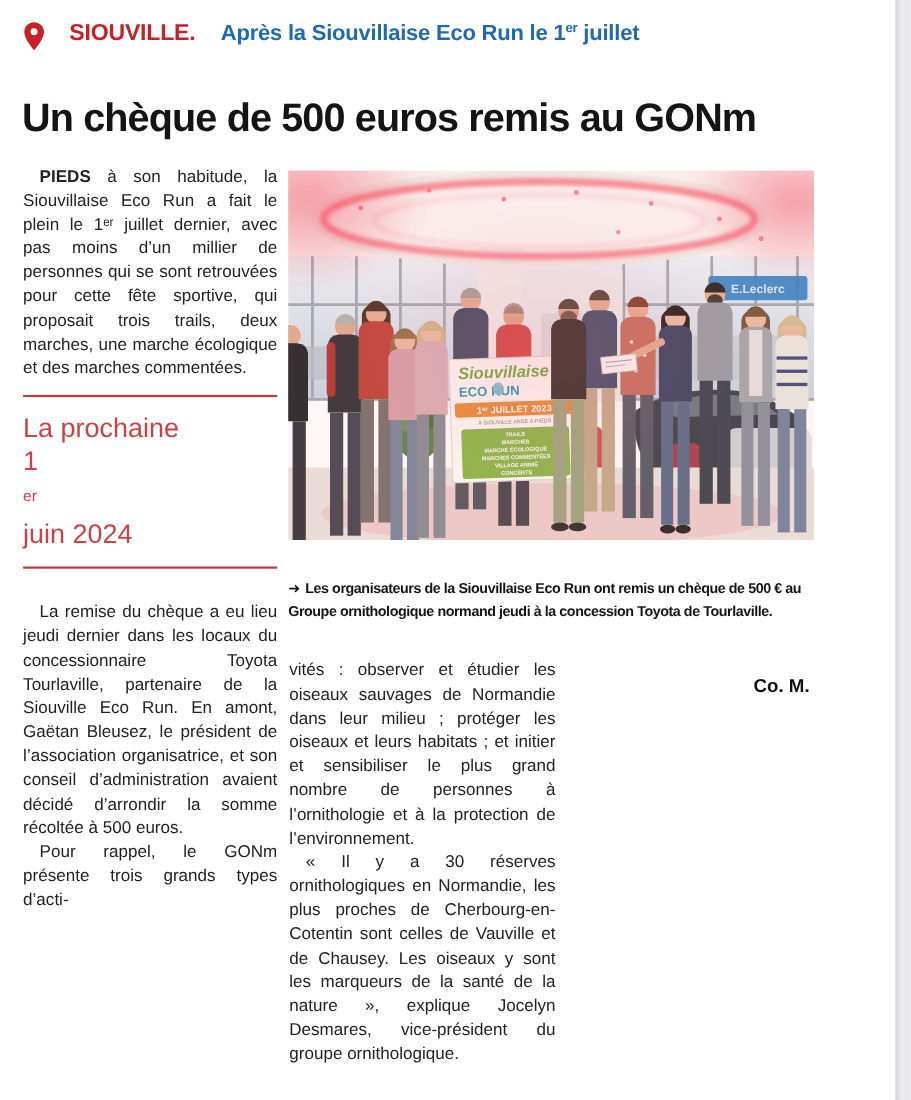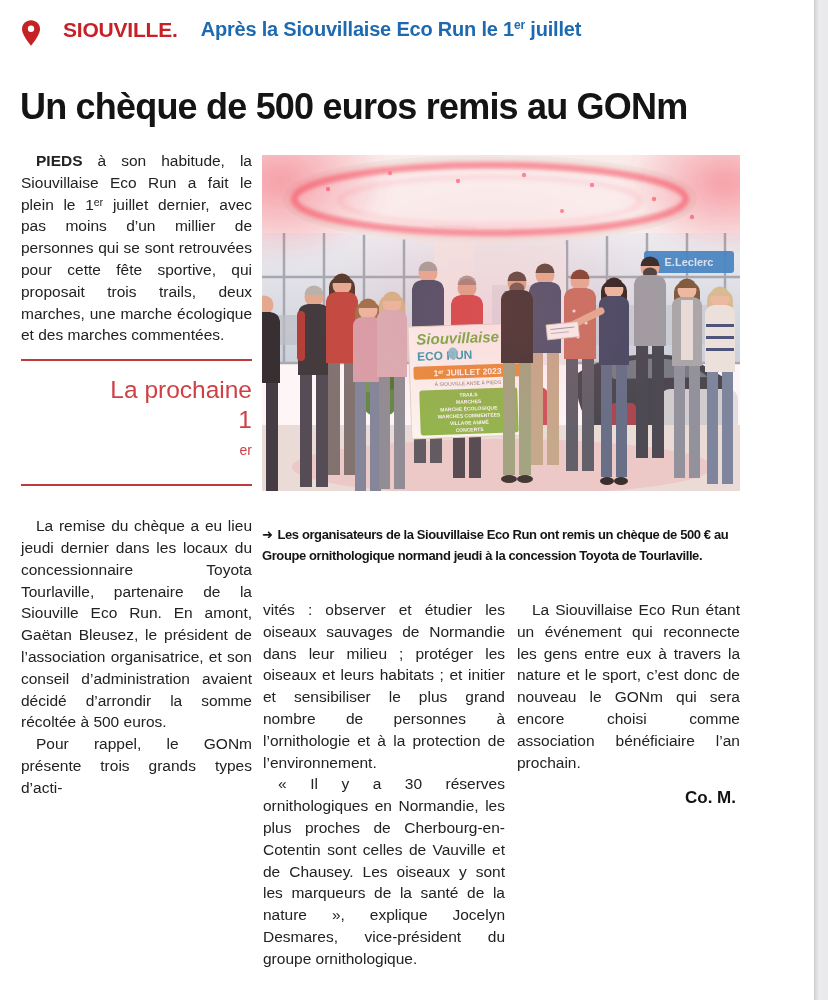--- a/index.html
+++ b/index.html
@@ -29,21 +29,21 @@
     margin:0;font-size:15.5px;line-height:21.8px;text-align:justify;
     color:#222;text-indent:15px;
   }
   .bodytext p.noindent{text-indent:0;}
   .lead-word{font-weight:bold;}
   .col-left{position:absolute;left:21px;top:150px;width:231px;}
   .col-mid{position:absolute;left:263px;top:599px;width:242px;}
   .col-right{position:absolute;left:517px;top:599px;width:223px;}
   .rule{border:none;border-top:2px solid #bf3a3c;margin:13px 0 0 0;}
   .crosshead{margin:14px 0 12px 0;color:#cf4045;font-size:24.5px;line-height:30px;font-weight:normal;}
-  .crosshead span{display:block;text-align:right;}
+  .crosshead span{display:block;}
   .crosshead sup{font-size:14px;vertical-align:9px;}
   .after-rule{margin-top:29px !important;}
   .byline{margin-top:15px;text-align:right;font-weight:bold;font-size:17px;color:#111;padding-right:4px;}
   
   .photo-wrap{position:absolute;left:262px;top:155px;width:478px;height:289px;}
   .photo-wrap svg{display:block;}
   .caption{
     position:absolute;left:262px;top:512px;width:478px;
     font-weight:bold;font-size:13px;line-height:20.5px;letter-spacing:-0.4px;color:#151515;
   }
@@ -64,21 +64,21 @@
   <span class="kicker-sub"><span>Après la Siouvillaise Eco Run le 1</span><sup>er</sup><span> juillet</span></span>
 </div>
 
 <h1 class="headline">Un chèque de 500 euros remis au GONm</h1>
 
 <div class="col-left bodytext">
   <p><span class="lead-word">PIEDS</span><span> à son habitude, la Siouvillaise Eco Run a fait le plein le 1ᵉʳ juillet dernier, avec pas moins d’un millier de personnes qui se sont retrouvées pour cette fête sportive, qui proposait trois trails, deux marches, une marche écologique et des marches commentées.</span></p>
   <hr class="rule">
   <h2 class="crosshead">
     <span>La prochaine</span>
-    <span><span>1</span><sup>er</sup></span>
+    <span><span>1</span><sup>er</sup><span> juin 2024</span></span>
   </h2>
   <hr class="rule">
   <p class="after-rule">La remise du chèque a eu lieu jeudi dernier dans les locaux du concessionnaire Toyota Tourlaville, partenaire de la Siouville Eco Run. En amont, Gaëtan Bleusez, le président de l’association organisatrice, et son conseil d’administration avaient décidé d’arrondir la somme récoltée à 500 euros.</p>
   <p>Pour rappel, le GONm présente trois grands types d’acti-</p>
 </div>
 
 <div class="photo-wrap">
 <svg width="478" height="336" viewBox="0 0 478 336">
   <defs>
     <clipPath id="pc">
@@ -319,15 +319,14 @@
 </div>
 
 <p class="caption"><span class="arr">➜</span><span>Les organisateurs de la Siouvillaise Eco Run ont remis un chèque de 500 € au Groupe ornithologique normand jeudi à la concession Toyota de Tourlaville.</span></p>
 
 <div class="col-mid bodytext">
   <p class="noindent">vités : observer et étudier les oiseaux sauvages de Normandie dans leur milieu ; protéger les oiseaux et leurs habitats ; et initier et sensibiliser le plus grand nombre de personnes à l’ornithologie et à la protection de l’environnement.</p>
   <p>« Il y a 30 réserves ornithologiques en Normandie, les plus proches de Cherbourg-en-Cotentin sont celles de Vauville et de Chausey. Les oiseaux y sont les marqueurs de la santé de la nature », explique Jocelyn Desmares, vice-président du groupe ornithologique.</p>
 </div>
 
 <div class="col-right bodytext">
-  <p>La Siouvillaise Eco Run étant un événement qui reconnecte les gens entre eux à travers la nature et le sport, c’est donc de nouveau le GONm qui sera encore choisi comme association bénéficiaire l’an prochain.</p>
   <div class="byline">Co. M.</div>
 </div>
 
 </body></html>

